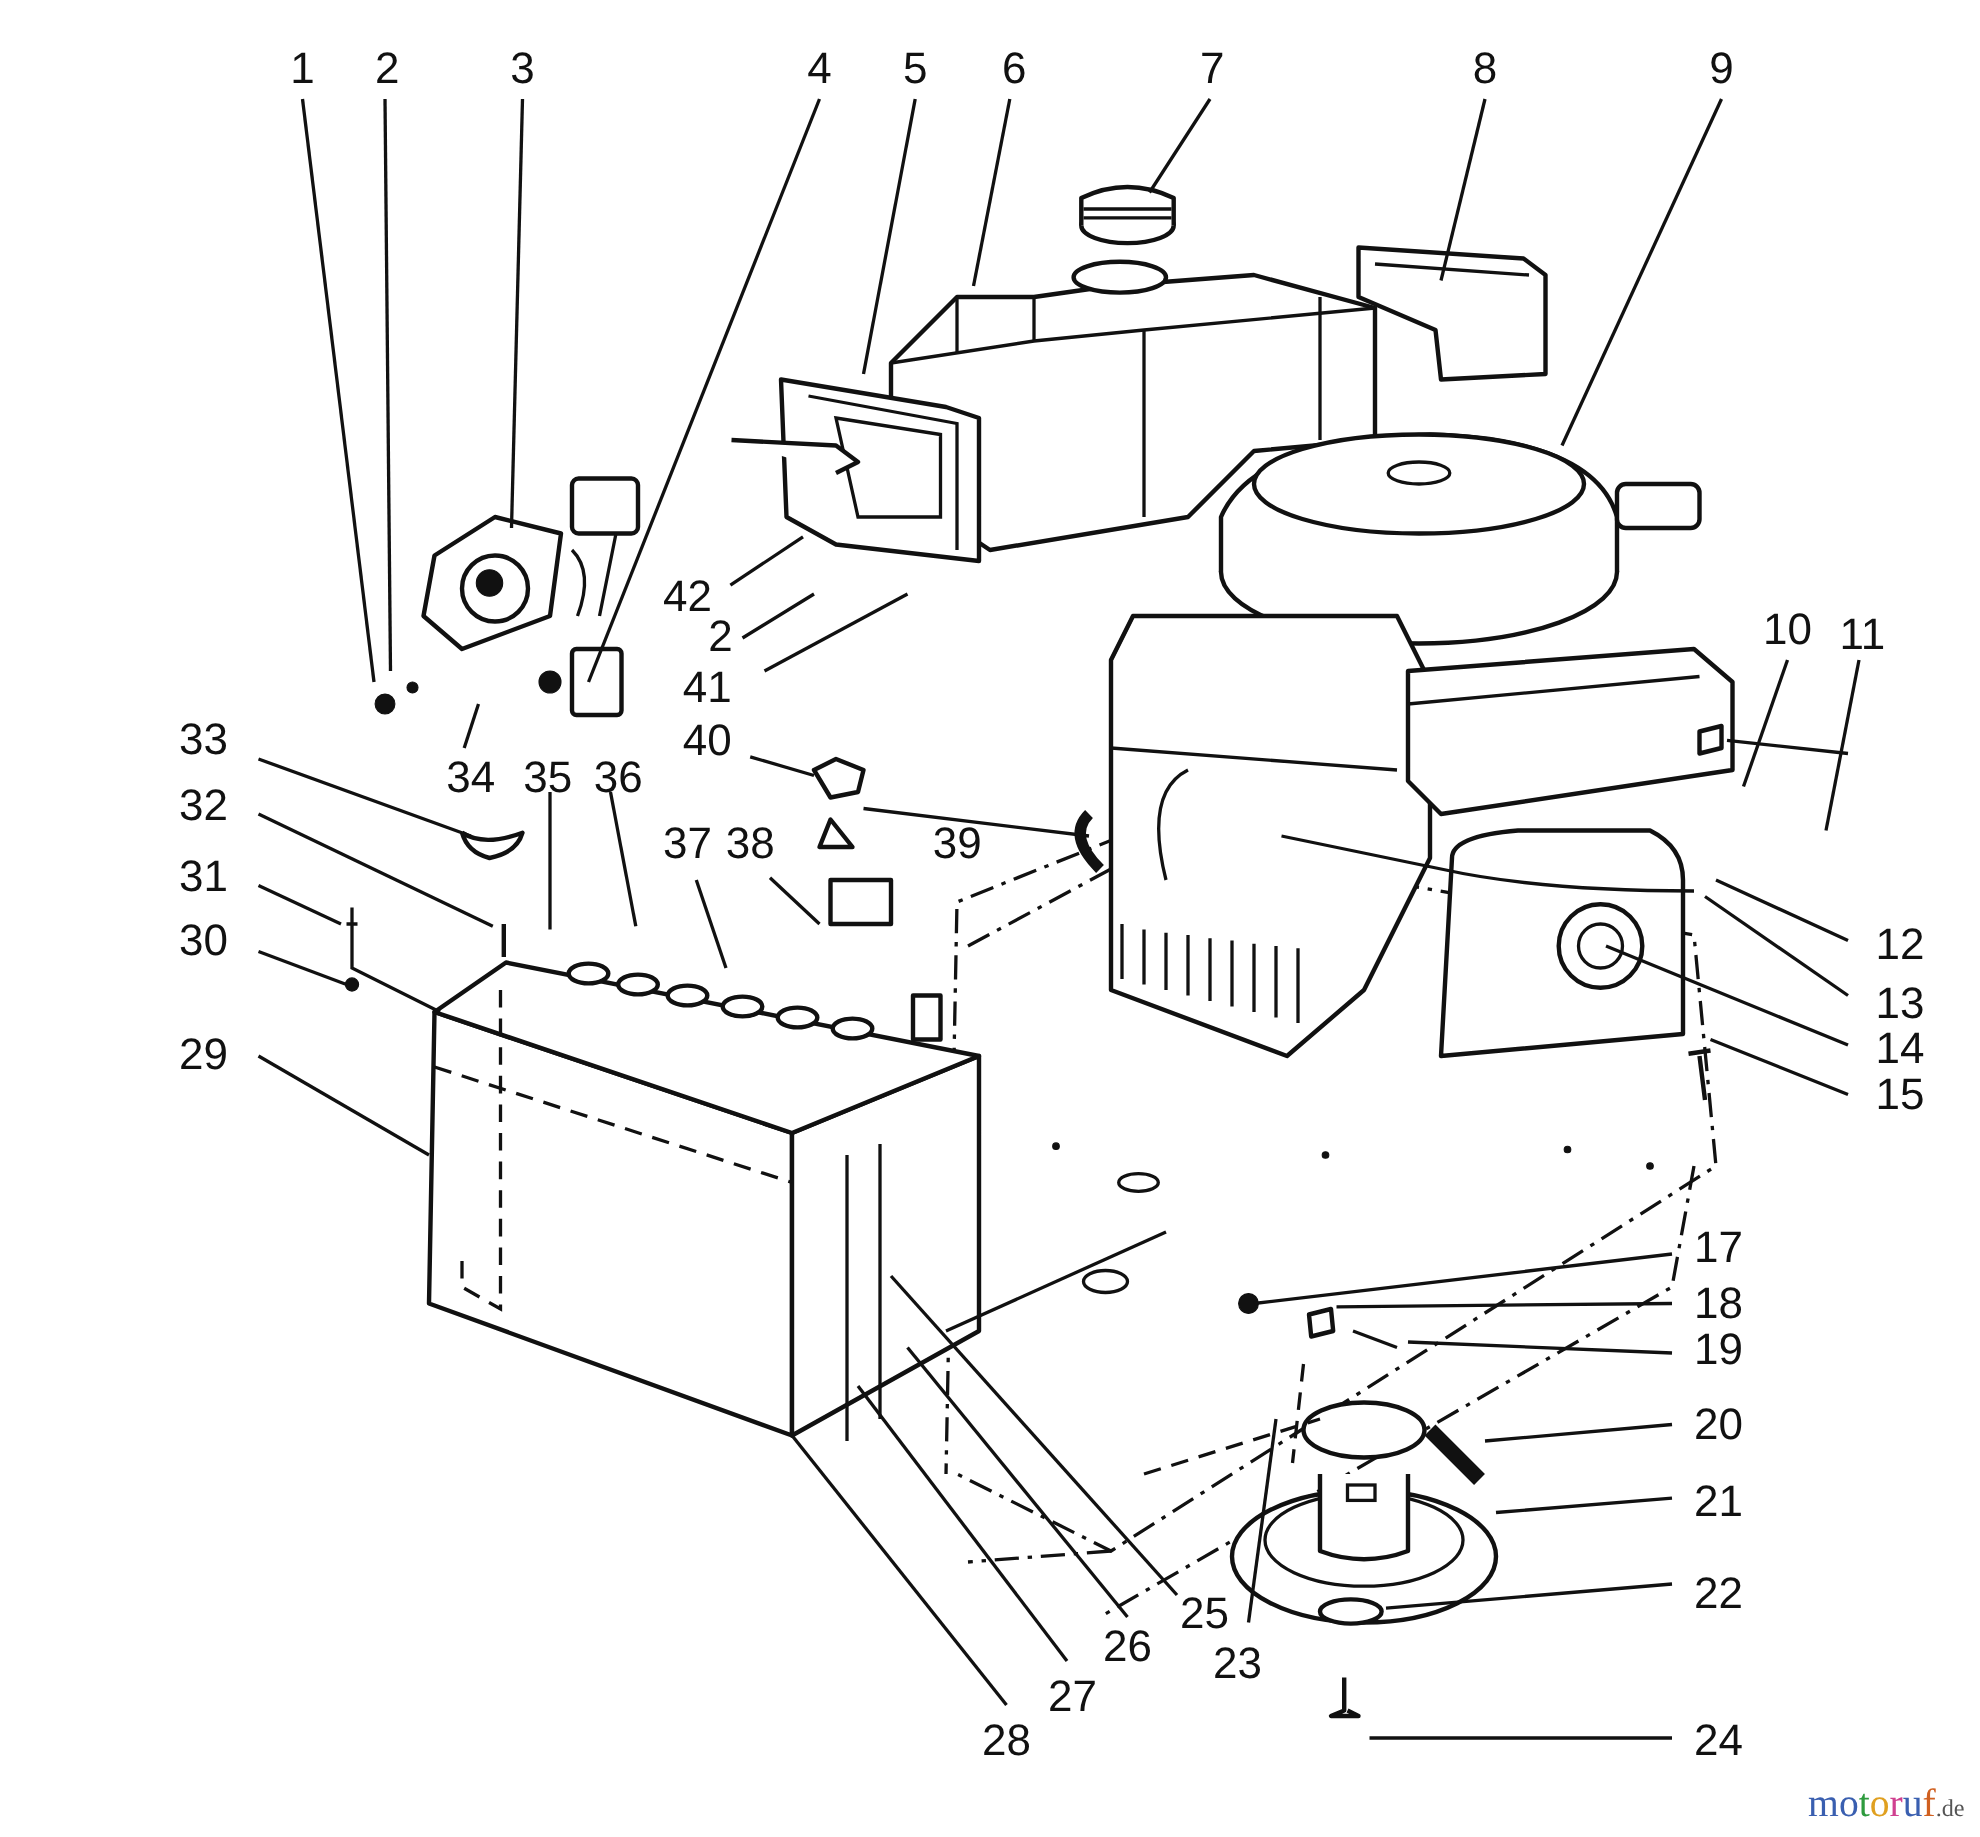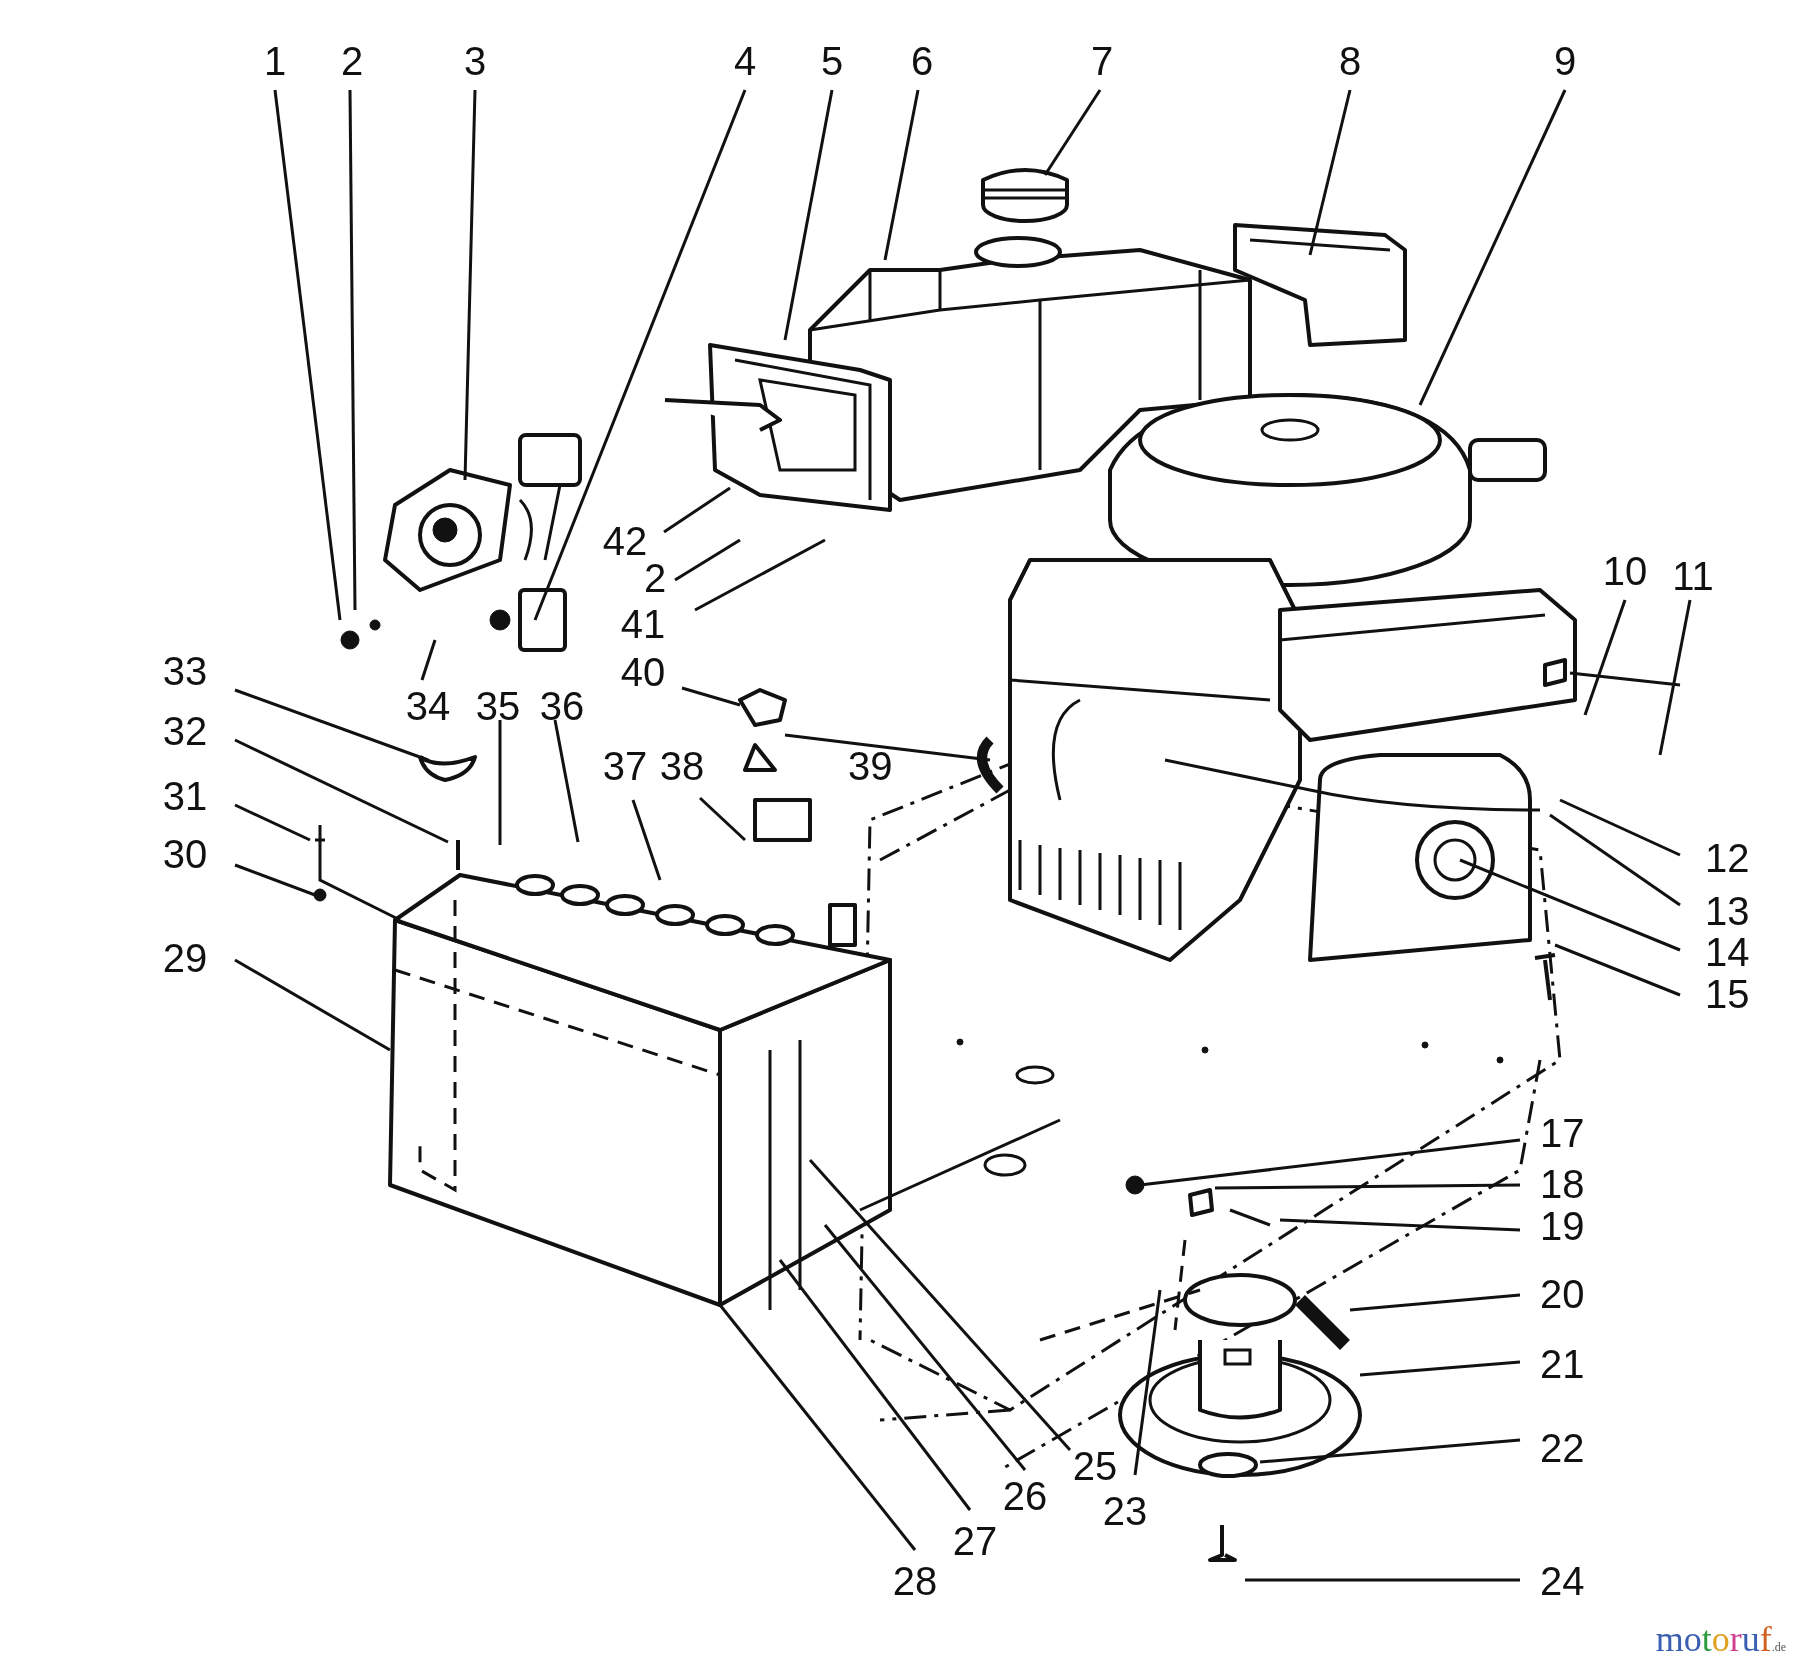--- a/index.html
+++ b/index.html
@@ -6,21 +6,21 @@
   body { width:1800px; height:1670px; position:relative; overflow:hidden; font-family:"Liberation Sans", sans-serif; }
   #diagram { position:absolute; left:0; top:0; width:1800px; height:1670px; }
   .lbl { font-family:"Liberation Sans", sans-serif; font-size:40px; fill:#111; }
   .ln { stroke:#111; stroke-width:3; fill:none; }
   .part { stroke:#111; stroke-width:4; fill:#fff; stroke-linejoin:round; }
   .thin { stroke:#111; stroke-width:3; fill:none; }
   .dash { stroke:#111; stroke-width:3; fill:none; stroke-dasharray:16 10; }
   .dashdot { stroke:#111; stroke-width:3; fill:none; stroke-dasharray:22 8 4 8; }
   .solid { fill:#111; stroke:#111; }
   #watermark { position:absolute; right:14px; bottom:10px; font-family:"Liberation Serif", serif; font-size:36px; }
-  #watermark .tld { font-size:12px; color:#555; }
+  #watermark .tld { font-size:22px; color:#555; }
 </style>
 </head>
 <body>
 
 <svg id="diagram" viewBox="0 0 1800 1670" xmlns="http://www.w3.org/2000/svg">
 
   <g>
     <path class="dashdot" d="M1020 760 L1540 850 L1560 1060 L1010 1410 L870 1340"></path>
     <path class="dashdot" d="M1020 760 L870 820 L860 1340"></path>
     <path class="dashdot" d="M1540 1060 L1520 1170 L1000 1470"></path>

